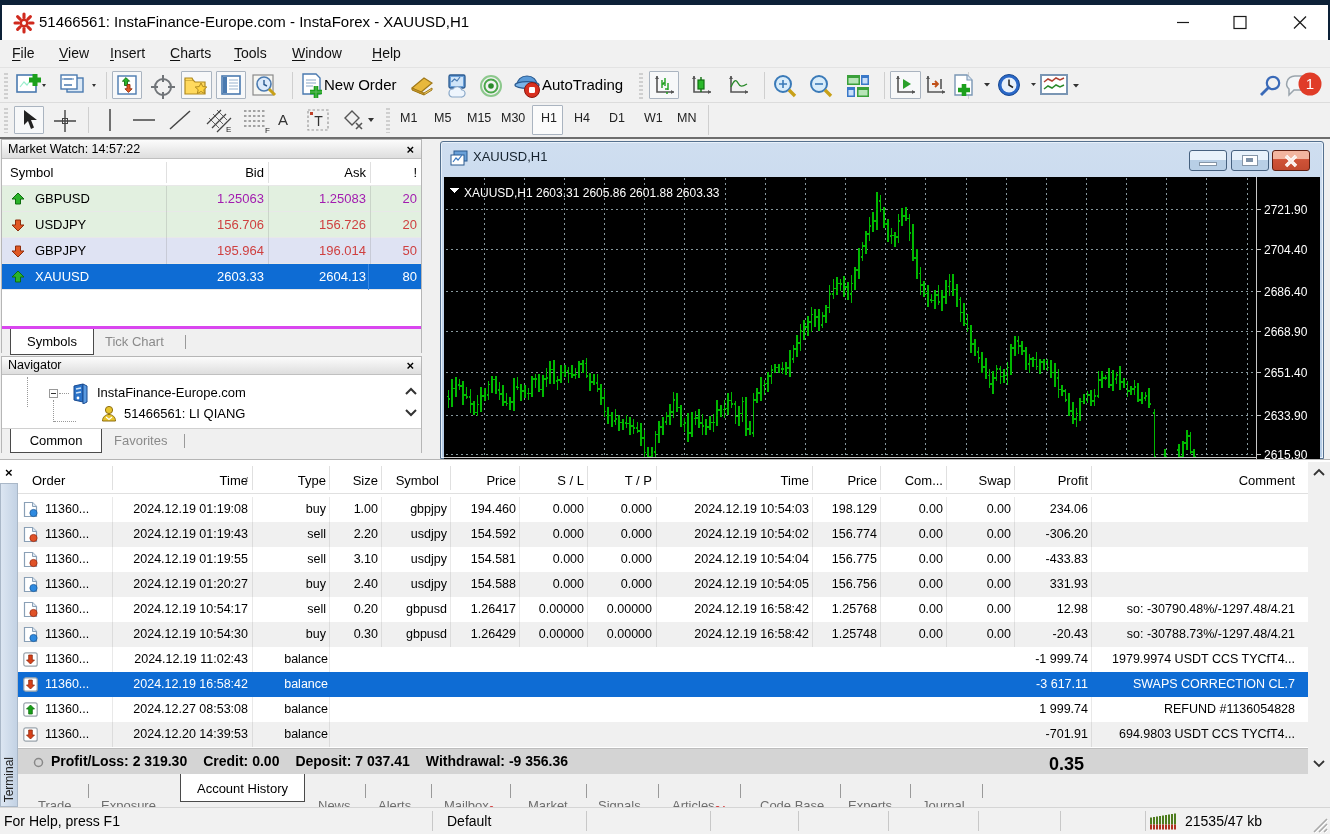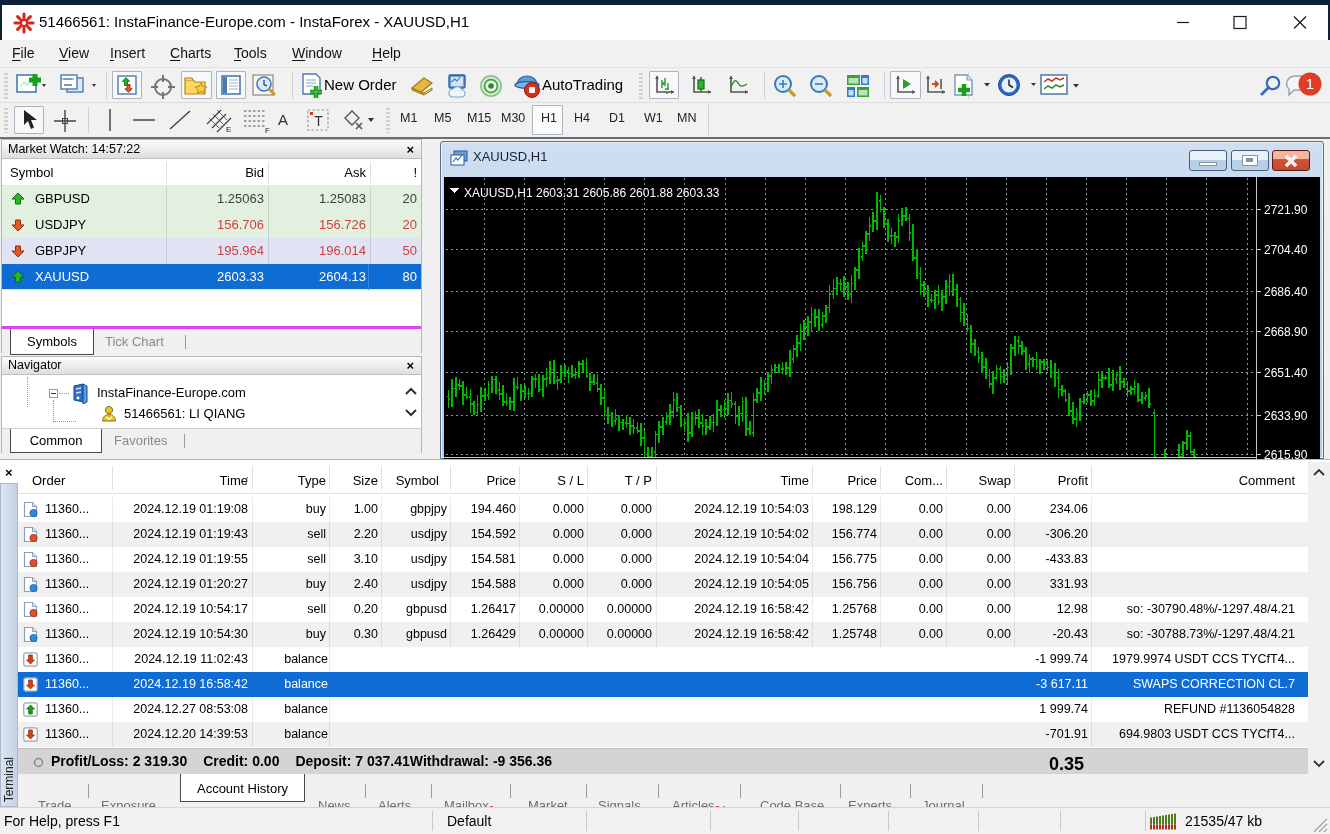--- a/index.html
+++ b/index.html
@@ -26,21 +26,21 @@
 .mwrow{position:relative;height:26px;border-bottom:1px solid #e8e8e8;}
 .mwhr{height:27px !important;}
 .mwc{position:absolute;top:5px;}
 .mwsym{left:33px;font-size:13px;}
 .bid{width:100px;left:162px;text-align:right;font-size:13px;}
 .ask{width:100px;left:264px;text-align:right;font-size:13px;}
 .exc{width:45px;left:370px;text-align:right;font-size:13px;}
 .greenbg{background:#e2f0e0;}
 .lavbg{background:#dfe3f3;}
 .selbg{background:#0e6cd4;color:#fff;}
-.blue{color:#404040;}
+.blue{color:#a21caf;}
 .red{color:#cf4040;}
 #mwtabs{left:0;top:186px;width:419px;height:27px;background:#f0f0f0;border-top:3px solid #d946ef;}
 .tab-act{position:absolute;background:#fff;border:1px solid #4a4a4a;border-top:none;font-size:13px;text-align:center;}
 .tab-inact{position:absolute;font-size:13px;color:#8a8a8a;}
 .tabsep{position:absolute;width:1px;height:14px;background:#9a9a9a;top:6px;}
 
 #nav{left:1px;top:217px;width:421px;height:97px;background:#fff;border:1px solid #b6b6b6;}
 #navhead{left:0;top:0;width:419px;height:18px;background:linear-gradient(#fcfcfc,#dedede);border-bottom:1px solid #c0c0c0;font-size:12.5px;padding:1px 0 0 6px;}
 .x{position:absolute;font-size:13px;color:#000;font-weight:bold;}
 
@@ -703,21 +703,21 @@
 <div class="abs" style="left:251.5px;top:187px;width:1px;height:25px;background:rgba(120,120,120,0.16)"></div>
 <div class="abs" style="left:251.5px;top:237px;width:1px;height:50px;background:rgba(120,120,120,0.16)"></div>
 <div class="abs" style="left:328.7px;top:187px;width:1px;height:25px;background:rgba(120,120,120,0.16)"></div>
 <div class="abs" style="left:328.7px;top:237px;width:1px;height:50px;background:rgba(120,120,120,0.16)"></div>
 <div class="abs" style="left:1091px;top:187px;width:1px;height:25px;background:rgba(120,120,120,0.16)"></div>
 <div class="abs" style="left:1091px;top:237px;width:1px;height:50px;background:rgba(120,120,120,0.16)"></div>
   <div class="abs" id="sumrow">
     <svg class="abs" style="left:15px;top:8px" width="11" height="11" viewBox="0 0 11 11">
         <circle cx="5.5" cy="5.5" r="4" fill="none" stroke="#888" stroke-width="1.5"></circle>
       </svg>
-    <b class="abs" style="left:33px;top:4px;font-size:14px"><span style="margin-right:16px">Profit/Loss: 2 319.30</span><span style="margin-right:16px">Credit: 0.00</span><span style="">Deposit: 7 037.41</span>Withdrawal: -9 356.36</b>
+    <b class="abs" style="left:33px;top:4px;font-size:14px"><span style="margin-right:16px">Profit/Loss: 2 319.30</span><span style="margin-right:16px">Credit: 0.00</span><span style="margin-right:16px">Deposit: 7 037.41</span>Withdrawal: -9 356.36</b>
     <b class="abs" style="left:1000px;top:5px;width:66px;text-align:right;font-size:18px">0.35</b>
   </div>
   <div class="abs" id="ttabs">
     <span class="ttab" style="left:20px">Trade</span>
     <div class="tabsep" style="left:70px;top:10px"></div>
     <span class="ttab" style="left:83px">Exposure</span>
     <div class="tab-act" style="left:162px;top:0;width:125px;height:28px;padding-top:7px;font-size:13px">Account History</div>
     <span class="ttab" style="left:300px">News</span>
     <div class="tabsep" style="left:347px;top:10px"></div>
     <span class="ttab" style="left:360px">Alerts</span>

